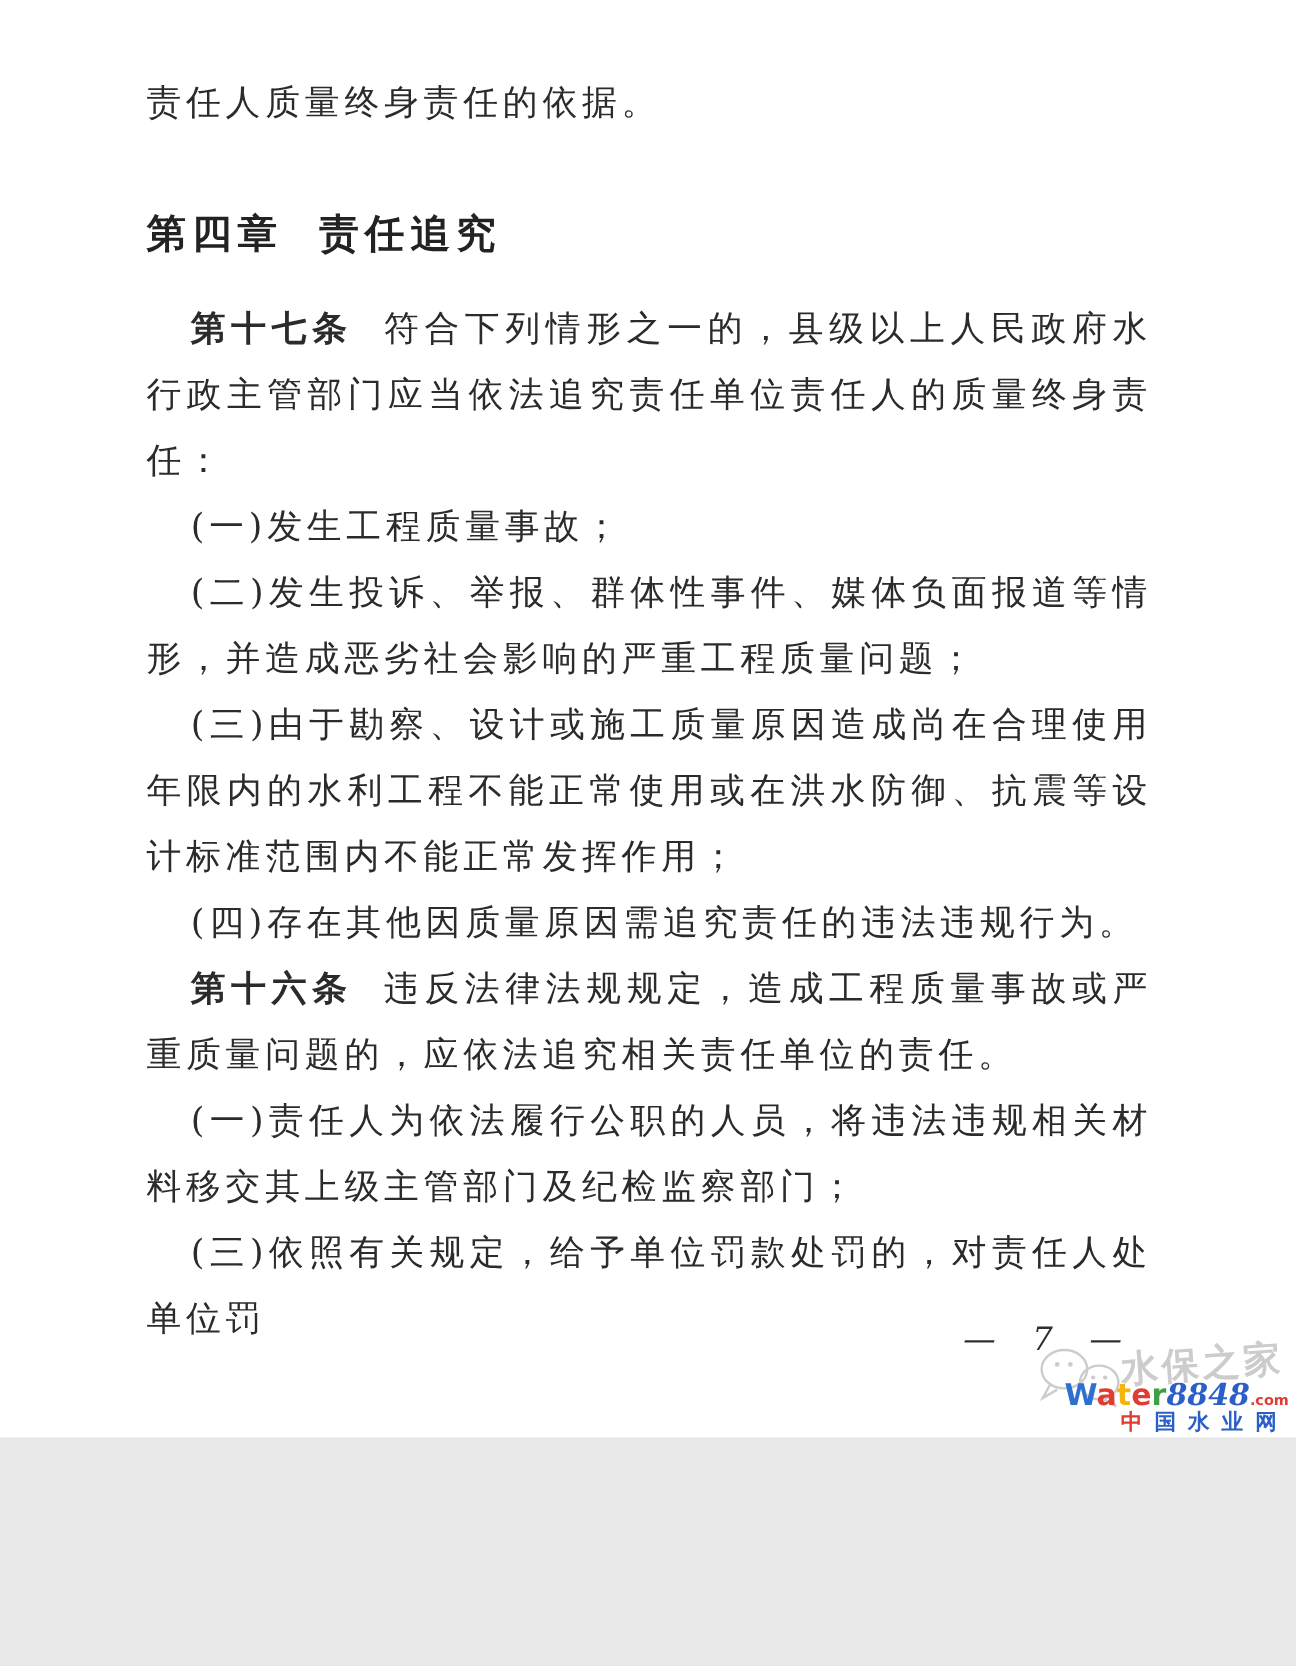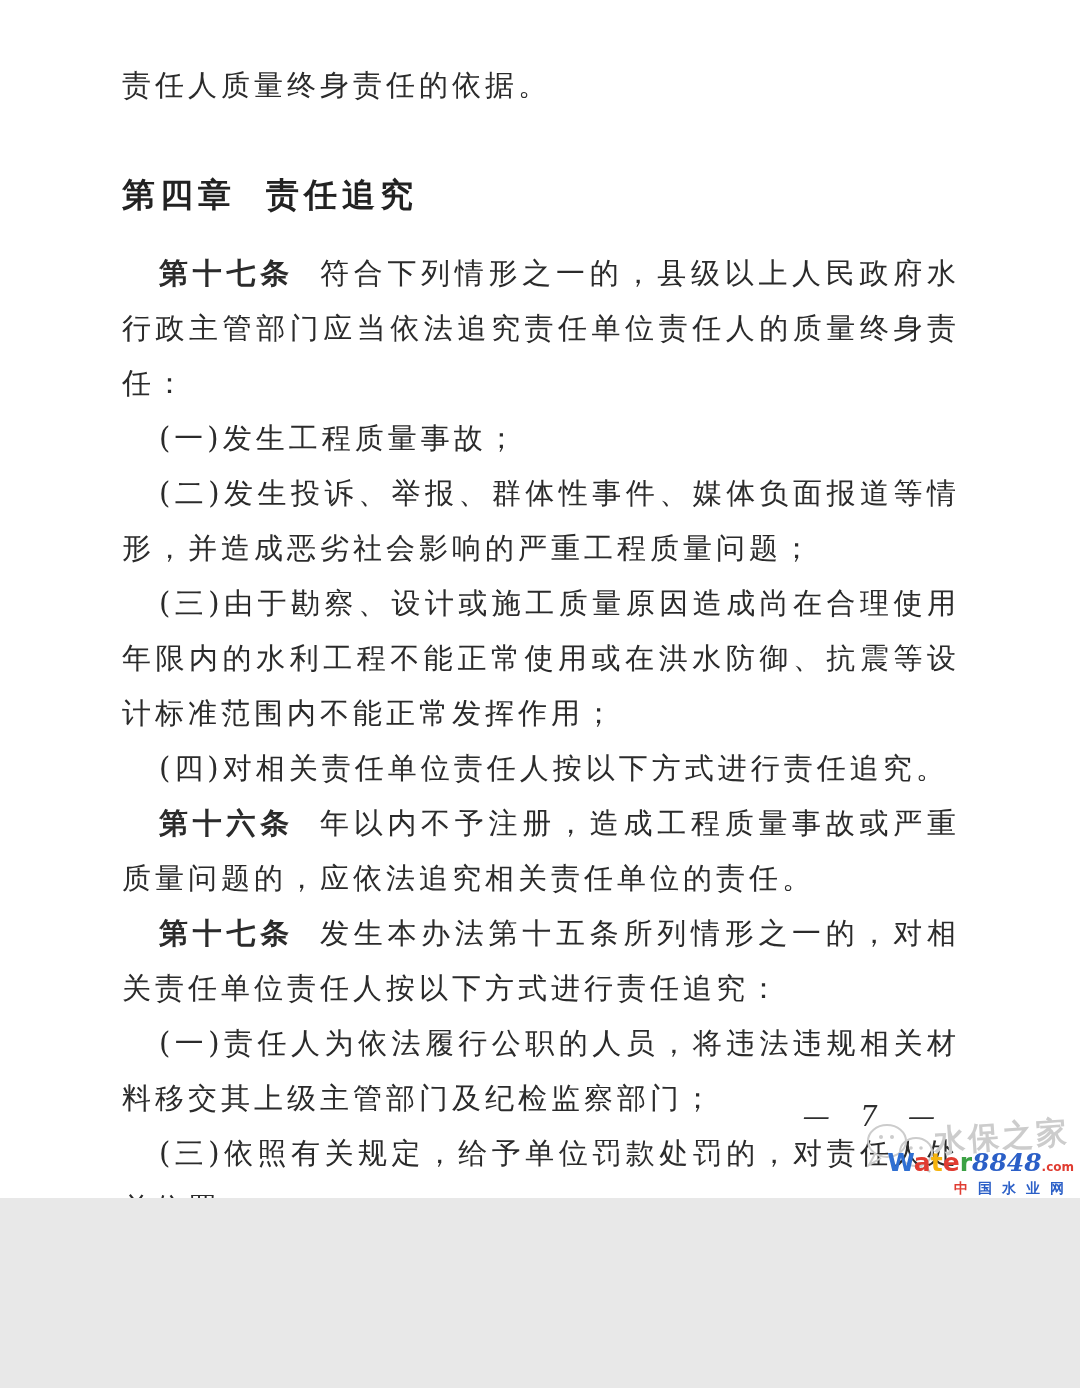--- a/index.html
+++ b/index.html
@@ -61,21 +61,21 @@
     white-space:nowrap; line-height:1;
   }
   .brand-number {
     font-family:"DejaVu Serif","Liberation Serif",serif;
     font-style:italic; font-weight:700;
   }
   .brand-com { font-size:12px; font-weight:700; }
   .tagline {
     position:absolute; right:2px; bottom:-1px;
     font-family:"DejaVu Sans","Liberation Sans",sans-serif;
-    font-weight:700; font-size:14px;
+    font-weight:700; font-size:18px;
     letter-spacing:10px;
     white-space:nowrap; line-height:1.2;
   }
 </style>
 </head>
 <body>
 
 <div class="page">
 
   <div class="content">
@@ -87,25 +87,24 @@
     </div>
 
     <p><b class="article-no">第十七条</b><span>符合下列情形之一的，县级以上人民政府水行政主管部门应当依法追究责任单位责任人的质量终身责任：</span></p>
 
     <p><span>(一)发生工程质量事故；</span></p>
 
     <p><span>(二)发生投诉、举报、群体性事件、媒体负面报道等情形，并造成恶劣社会影响的严重工程质量问题；</span></p>
 
     <p><span>(三)由于勘察、设计或施工质量原因造成尚在合理使用年限内的水利工程不能正常使用或在洪水防御、抗震等设计标准范围内不能正常发挥作用；</span></p>
 
-    <p><span>(四)对相关责任单位责任人按以下方式进行责任追究。</span></p>
+    <p><span>(四)存在其他因质量原因需追究责任的违法违规行为。</span></p>
 
-    <p><b class="article-no">第十六条</b><span>年以内不予注册，造成工程质量事故或严重质量问题的，应依法追究相关责任单位的责任。</span></p>
+    <p><b class="article-no">第十六条</b><span>违反法律法规规定，造成工程质量事故或严重质量问题的，应依法追究相关责任单位的责任。</span></p>
 
-    <p><b class="article-no">第十七条</b><span>发生本办法第十五条所列情形之一的，对相关责任单位责任人按以下方式进行责任追究：</span></p>
 
     <p><span>(一)责任人为依法履行公职的人员，将违法违规相关材料移交其上级主管部门及纪检监察部门；</span></p>
 
 
     <p><span>(三)依照有关规定，给予单位罚款处罚的，对责任人处单位罚</span></p>
 
   </div>
 
   <div class="page-num">— 7 —</div>
 

